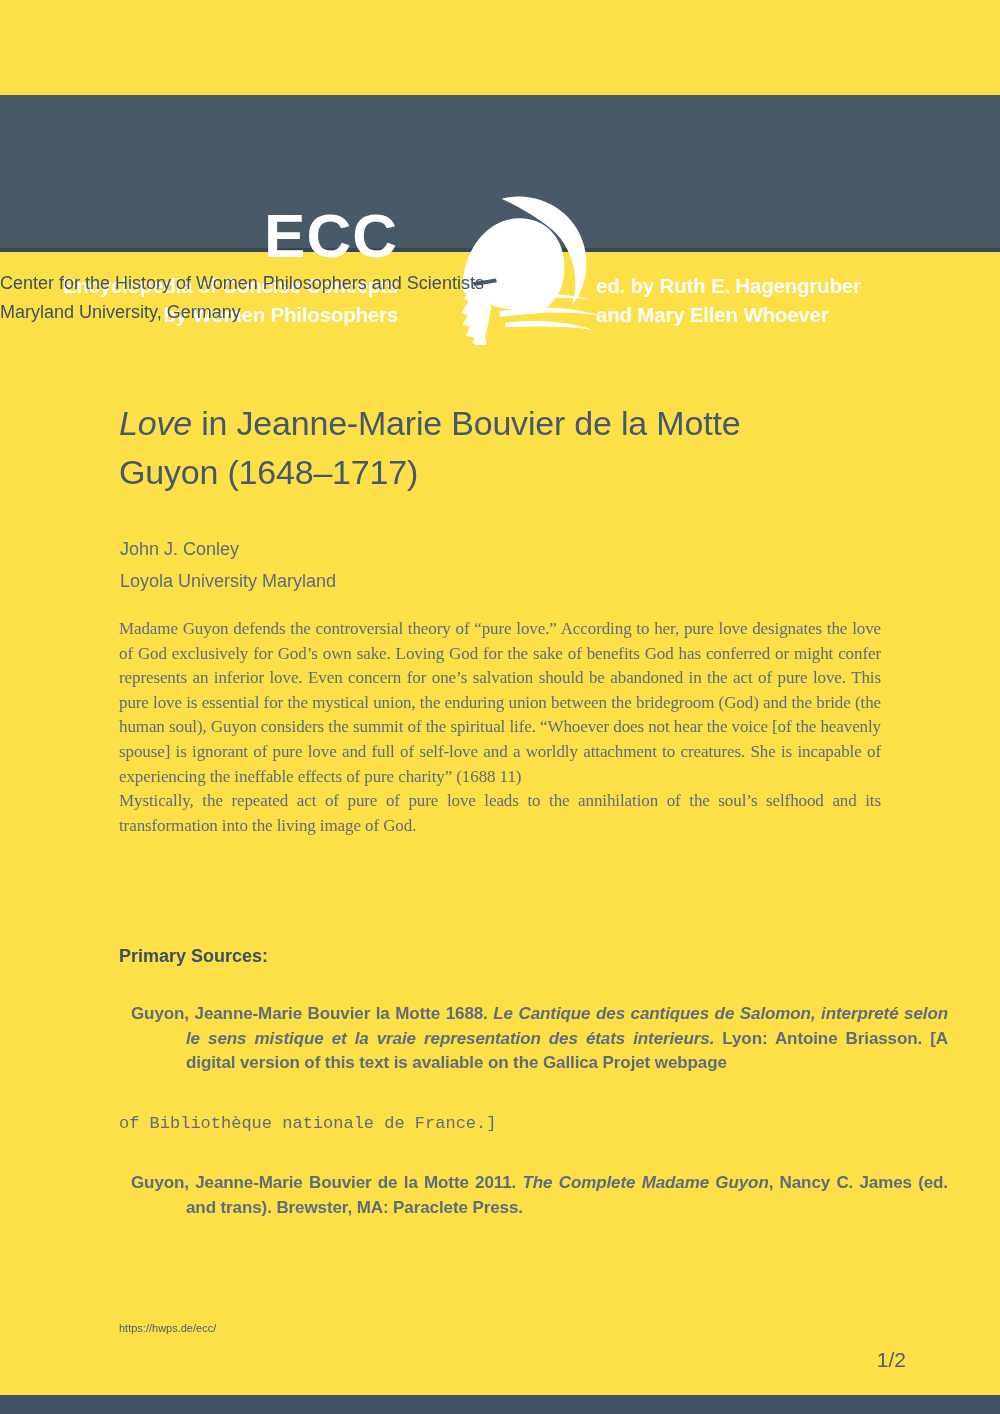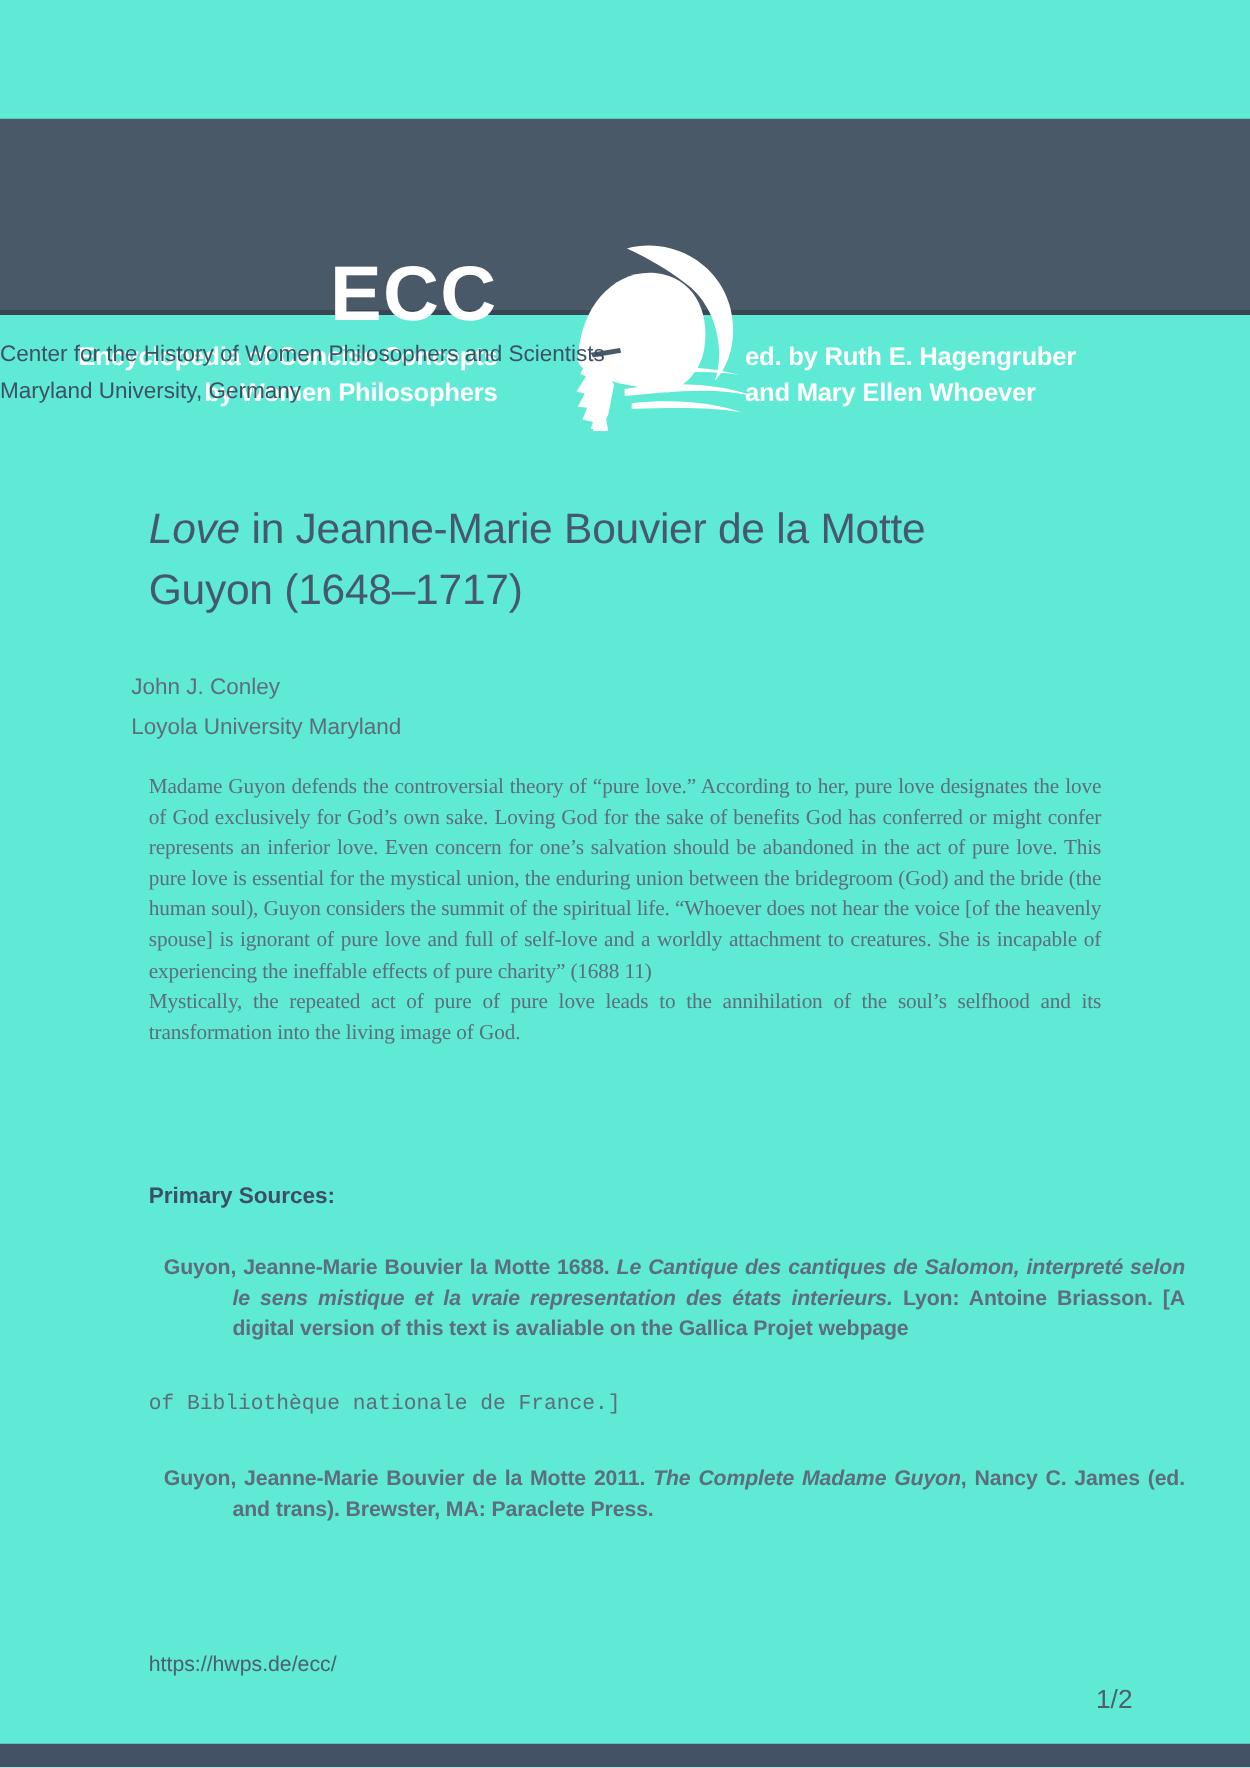--- a/index.html
+++ b/index.html
@@ -1,54 +1,54 @@
 <!DOCTYPE html>
 <html><head>
 <meta charset="utf-8">
 <style>
   html,body{margin:0;padding:0;background:#ffffff;}
-  .page{position:relative;width:1000px;height:1414px;background:#5eead4;overflow:hidden;
+  .page{position:relative;width:1000px;height:1414px;background:#fde047;overflow:hidden;
         font-family:"Liberation Sans","DejaVu Sans",sans-serif;}
 
   
   .band{position:absolute;top:95px;left:0;width:1000px;height:153px;
         background:#4a5968;border-bottom:4px solid #394654;}
   .brand{position:absolute;top:106px;right:602px;width:420px;text-align:right;color:#ffffff;}
   .brand-ecc{font-size:62px;font-weight:bold;line-height:70px;letter-spacing:1px;}
   .brand-sub{font-size:20.5px;font-weight:bold;line-height:29px;letter-spacing:-0.2px;}
   .minerva{position:absolute;left:438px;top:100px;width:175px;height:150px;}
   .editors{position:absolute;left:596px;top:176px;color:#ffffff;
            font-size:20.5px;font-weight:bold;line-height:29px;letter-spacing:-0.2px;}
 
   
   .affiliation{position:absolute;top:269px;left:0;width:1000px;text-align:left;
                color:#3e5164;font-size:18px;line-height:29px;}
 
   
   .title{position:absolute;left:119px;top:399px;width:740px;color:#46586c;
          font-size:34px;line-height:49px;font-weight:normal;margin:0;letter-spacing:-0.2px;}
-  .authors{position:absolute;left:105px;top:533px;color:#5e6d7d;
+  .authors{position:absolute;left:120px;top:533px;color:#5e6d7d;
            font-size:18px;line-height:32px;}
   .bodytext{position:absolute;left:119px;top:617px;width:762px;color:#5d6d7e;
             font-size:17px;line-height:24.6px;text-align:justify;letter-spacing:-0.1px;font-family:Liberation Serif, serif;}
   .bodytext p{margin:0;}
 
   .ps-heading{position:absolute;left:119px;top:946px;color:#3c4f63;
               font-size:18px;font-weight:bold;margin:0;}
 
   .bib{position:absolute;left:119px;width:762px;color:#5d6d7e;font-size:17px;
        line-height:24.6px;text-align:justify;letter-spacing:-0.1px;margin:12px;
        padding-left:55px;text-indent:-55px;font-weight:bold;}
   .bib1{top:990px;}
   .bib-cont{position:absolute;left:119px;top:1112px;color:#5d6d7e;font-size:17px;
             line-height:24.6px;margin:0;font-family:Liberation Mono, monospace;}
   .bib2{top:1159px;}
 
   
-  .footer-url{position:absolute;left:119px;top:1322px;color:#4e5e6e;font-size:17px;
+  .footer-url{position:absolute;left:119px;top:1322px;color:#4e5e6e;font-size:11px;
               text-decoration:none;cursor:pointer;}
   .page-num{position:absolute;right:94px;top:1348px;color:#4e5e6e;font-size:21px;}
   .bottom-bar{position:absolute;left:0;bottom:0;width:1000px;height:19px;background:#435365;}
 
   em{font-style:italic;}
 </style>
 </head>
 <body>
 
 <div class="page">

